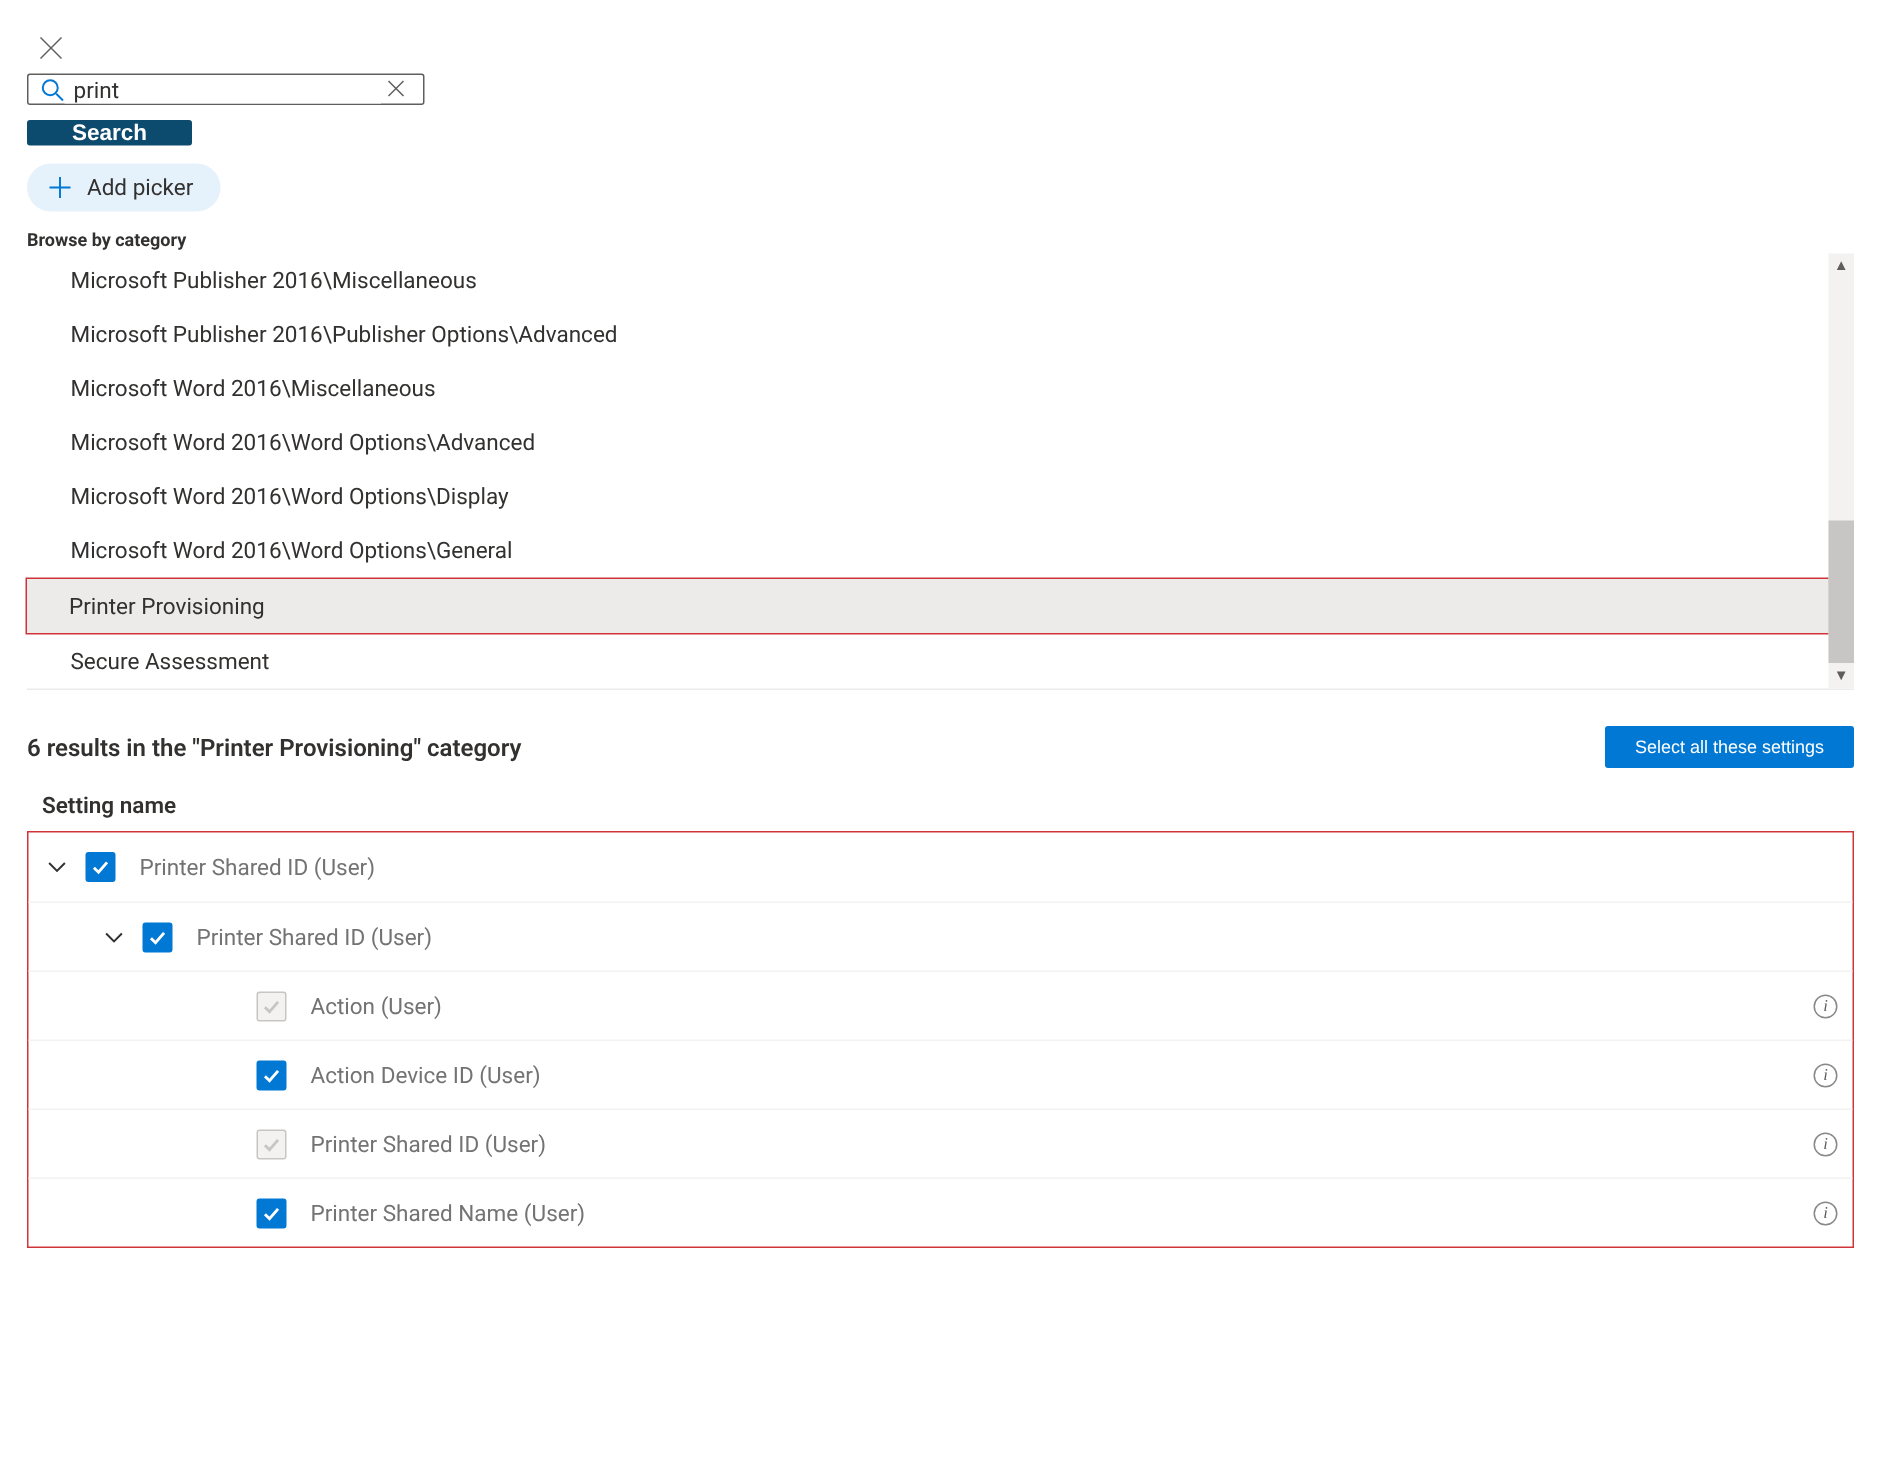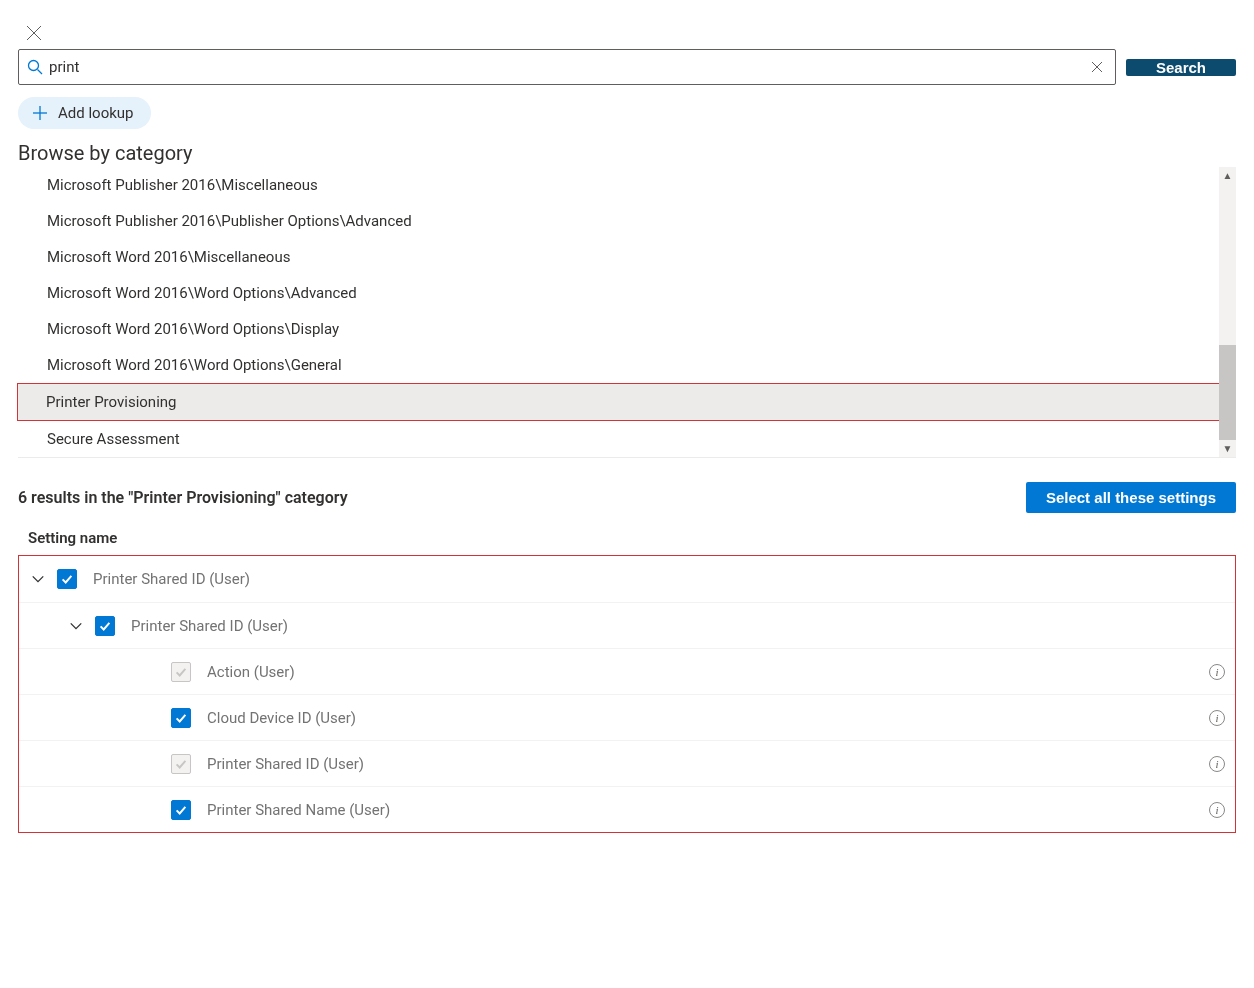--- a/index.html
+++ b/index.html
@@ -7,44 +7,44 @@
       font-family: "Segoe UI", -apple-system, BlinkMacSystemFont, Roboto, "Helvetica Neue", sans-serif;
       background: #fff;
       color: #323130;
       width: 1254px;
       padding: 18px;
     }
     .header-row { display: flex; justify-content: space-between; align-items: flex-start; }
     .title { font-size: 27px; font-weight: 600; color: #1b1a19; }
     .subtitle { font-size: 15px; color: #605e5c; margin-top: 4px; margin-bottom: 14px; }
     .close-x { font-size: 18px; color: #605e5c; cursor: pointer; padding: 4px 8px; margin-top: 2px; margin-right: 6px;}
-    .search-row { display: flex; gap: 10px; align-items: center; margin-bottom: 12px; }
+    .search-row { display: flex; gap: 10px; align-items: flex-start; margin-bottom: 12px; flex-direction: column; }
     .search-box { flex: 1; display: flex; align-items: center; border: 1px solid #605e5c; border-radius: 2px; padding: 0 8px; height: 36px; }
     .search-box svg { flex-shrink: 0; }
     .search-input { flex: 1; border: none; outline: none; font-size: 15px; padding: 0 6px; font-family: inherit; color: #323130; }
     .clear-x { color: #605e5c; cursor: pointer; font-size: 16px; padding: 0 4px; }
     .search-btn { background: #0c4a6e; color: #fff; border: none; font-size: 15px; font-weight: 600; padding: 0 30px; border-radius: 2px; cursor: pointer; }
     .filter-row { margin-bottom: 12px; }
     .add-filter { display: inline-flex; align-items: center; gap: 10px; background: #e5f1fb; color: #0078d4; border: none; border-radius: 18px; padding: 7px 18px 7px 14px; font-size: 15px; cursor: pointer; font-family: inherit;}
     .add-filter .add-filter-label { color:#323130; }
     .plus-svg { width: 16px; height: 16px; }
-    .browse-label { font-size: 20px; font-weight: 400; margin-bottom: 2px; }
+    .browse-label { font-size: 12px; font-weight: 700; margin-bottom: 2px; }
     .category-panel { display: flex; border-bottom: 1px solid #edebe9; }
     .category-list { flex: 1; }
     .cat-item { font-size: 15px; color: #323130; padding: 8px 0 8px 28px; cursor: pointer; border: 1px solid transparent; }
     .cat-item.selected { background: #edebe9; padding-left: 27px; }
     .cat-highlight { border: 1.5px solid #d13438; margin: 0 -1px; }
     .scrollbar-track { width: 17px; background: #f3f2f1; position: relative; display: flex; flex-direction: column; align-items: center; }
     .scroll-arrow { width:100%; height:17px; display:flex; align-items:center; justify-content:center; color:#605e5c; font-size:10px;}
     .scroll-thumb { width:100%; background:#c8c6c4; flex-shrink:0;}
     .scroll-spacer { flex:1;}
 
     .results-header { display: flex; justify-content: space-between; align-items: center; margin-top: 24px; margin-bottom: 6px; }
     .results-count { font-size: 16px; font-weight: 600; }
-    .select-all-btn { background: #0078d4; color: #fff; border: none; font-size: 15px; font-weight: 700; padding: 7px 20px; border-radius: 2px; cursor: pointer; }
+    .select-all-btn { background: #0078d4; color: #fff; border: none; font-size: 12px; font-weight: 400; padding: 7px 20px; border-radius: 2px; cursor: pointer; }
     .column-header { font-size: 15px; font-weight: 600; padding: 10px 0 8px 10px; }
 
     .table-body { border: 1.5px solid #d13438; border-top: 1.5px solid #d13438;}
     .row { display: flex; align-items: center; min-height: 46px; border-top: 1px solid #f3f2f1; padding-right: 10px; }
     .row:first-child { border-top: none; }
     .indent-1 { width: 38px; flex-shrink:0;}
     .indent-3 { width: 152px; flex-shrink:0;}
     .chevron-cell { width: 38px; display:flex; justify-content:center; align-items:center; flex-shrink:0;}
     .chevron { width: 14px; height: 14px; cursor:pointer;}
     .checkbox { width: 20px; height: 20px; border: 1px solid #8a8886; border-radius: 2px; display:flex; align-items:center; justify-content:center; cursor:pointer; flex-shrink:0; margin-right: 16px;}
@@ -83,21 +83,21 @@
   </div>
   <button class="search-btn">Search</button>
 </div>
 
 <div class="filter-row">
   <button class="add-filter">
     <svg class="plus-svg" viewBox="0 0 16 16" stroke="#0078d4" stroke-width="1.3">
         <line x1="8" y1="1" x2="8" y2="15"></line>
         <line x1="1" y1="8" x2="15" y2="8"></line>
       </svg>
-    <span class="add-filter-label">Add lookup</span>
+    <span class="add-filter-label">Add picker</span>
   </button>
 </div>
 
 <div class="browse-label">Browse by category</div>
 
 <div class="category-panel">
   <div class="category-list" id="category-list">
       <div class="cat-item">Microsoft Publisher 2016\Miscellaneous</div>
       <div class="cat-item">Microsoft Publisher 2016\Publisher Options\Advanced</div>
       <div class="cat-item">Microsoft Word 2016\Miscellaneous</div>
@@ -166,21 +166,21 @@
         <div class="info-icon">i</div>
       </div>
     </div>
     <div class="row">
       <div class="indent-3"></div>
       <div class="checkbox checked">
         <svg viewBox="0 0 16 16" fill="none" stroke="#fff" stroke-width="2.2">
           <polyline points="3,8.5 6.5,12 13,4.5"></polyline>
         </svg>
       </div>
-      <div class="row-label">Cloud Device ID (User)</div>
+      <div class="row-label">Action Device ID (User)</div>
       <div class="info-cell">
         <div class="info-icon">i</div>
       </div>
     </div>
     <div class="row">
       <div class="indent-3"></div>
       <div class="checkbox disabled">
         <svg viewBox="0 0 16 16" fill="none" stroke="#c8c6c4" stroke-width="2.2">
           <polyline points="3,8.5 6.5,12 13,4.5"></polyline>
         </svg>

